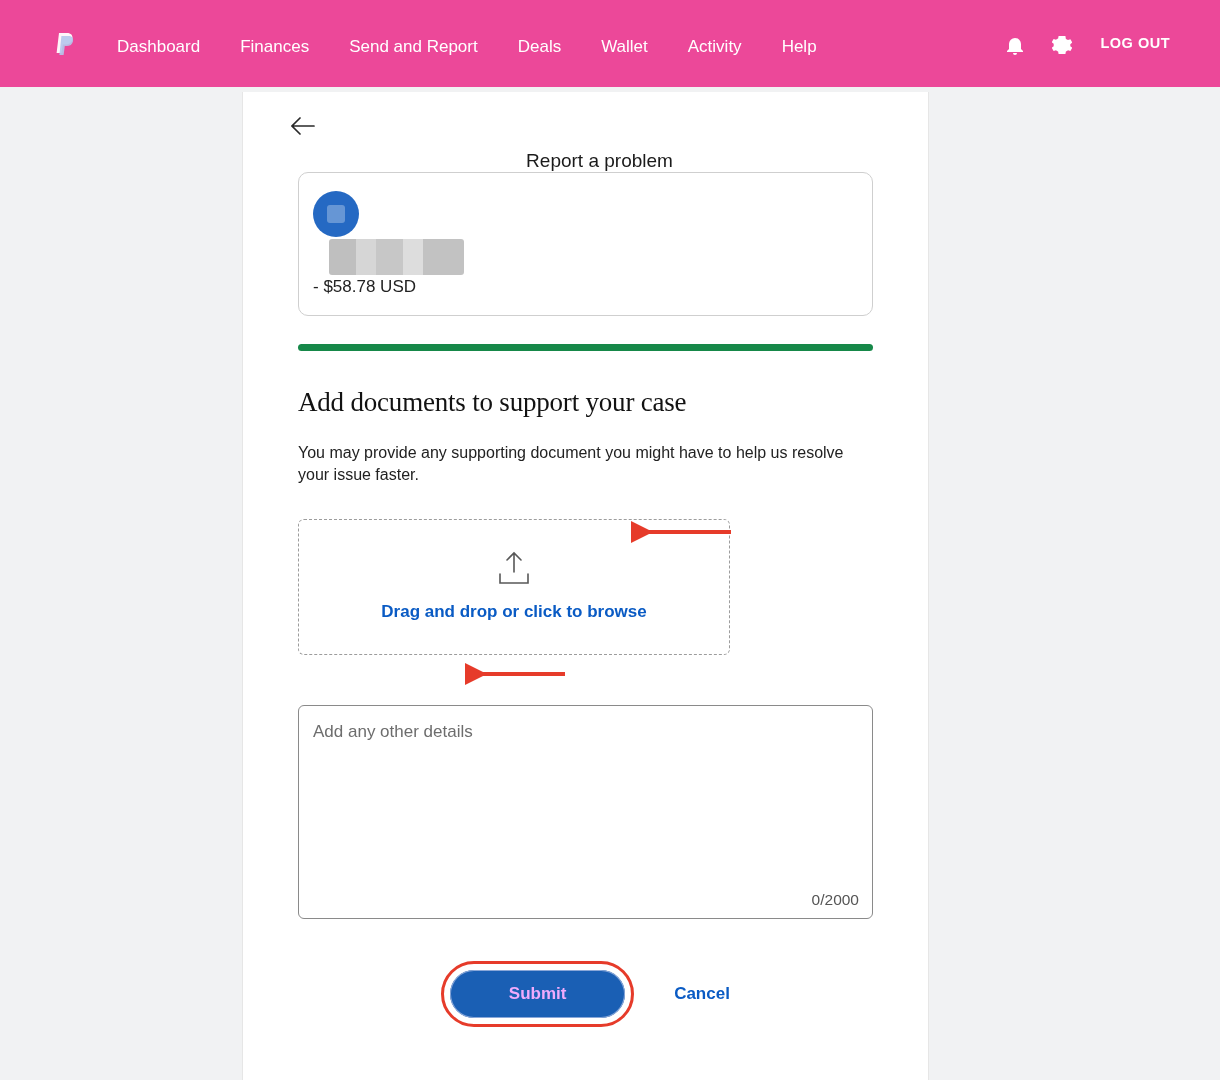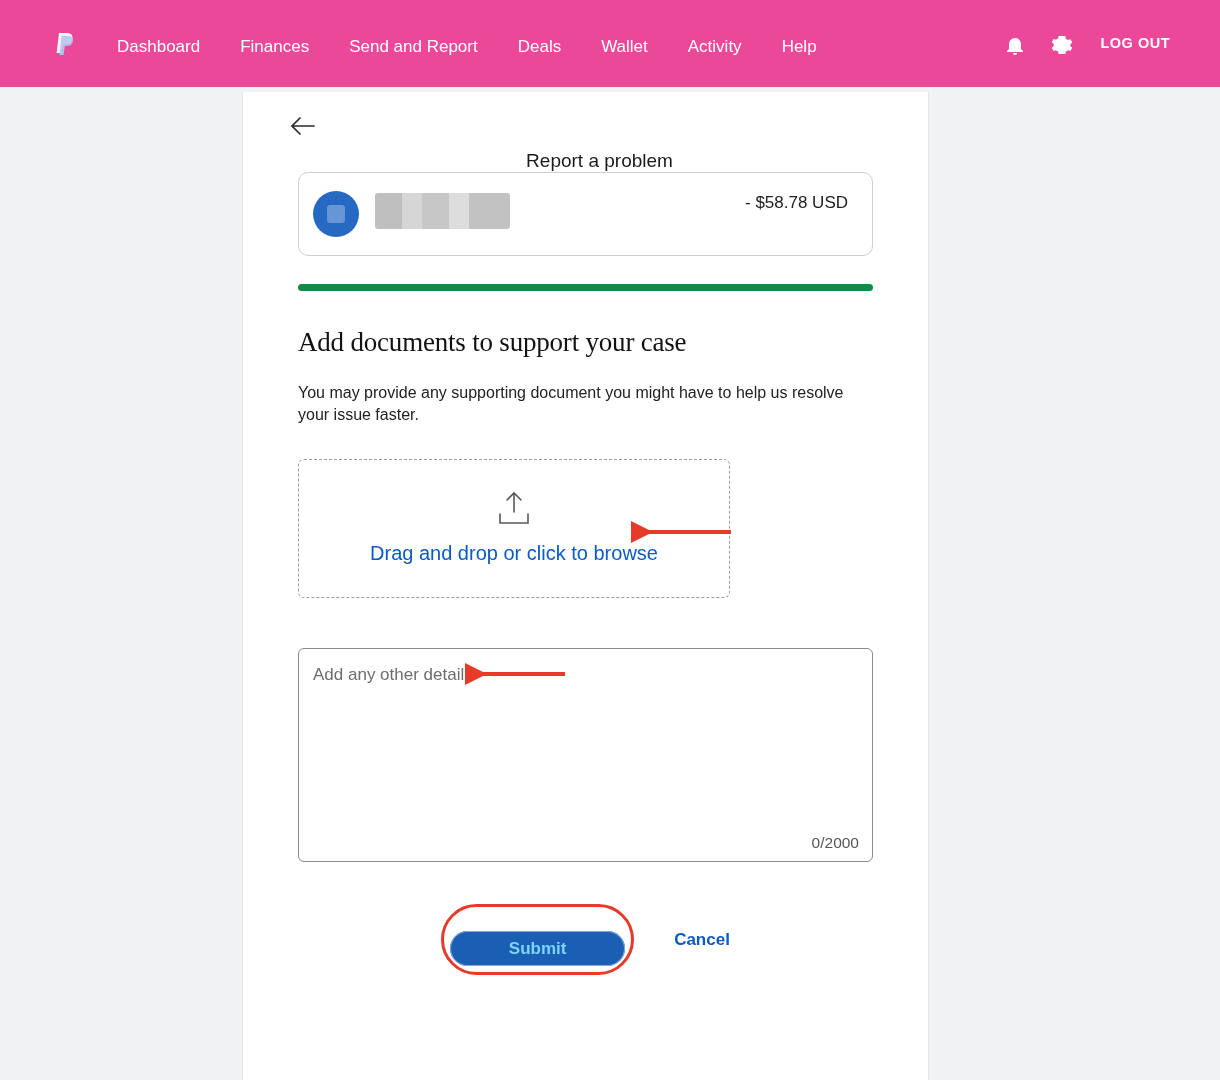--- a/index.html
+++ b/index.html
@@ -77,20 +77,21 @@
     padding: 0 55px;
   }
 
   .txn-card {
     border: 1px solid #cfcfcf;
     border-radius: 10px;
     padding: 18px 24px 18px 14px;
     display: flex;
     align-items: flex-start;
     margin-bottom: 28px;
+    flex-direction: column;
   }
   .avatar {
     width: 46px; height: 46px;
     border-radius: 50%;
     background: #2569c3;
     flex: none;
     display:flex;align-items:center;justify-content:center;
   }
   .avatar::after{
     content:"";
@@ -141,22 +142,22 @@
     width: 432px;
     border: 1px dashed #9c9c9c;
     border-radius: 6px;
     padding: 30px 0 32px;
     text-align: center;
     cursor: pointer;
   }
   .upload-icon { margin: 0 auto 16px; display:block;}
   .drop-text {
     color: #0a5bc4;
-    font-size: 20px;
-    font-weight: 400;
+    font-size: 17px;
+    font-weight: 700;
   }
   .file-hint {
     font-size: 13.5px;
     color: #454545;
     margin-top: 12px;
   }
 
   .textarea-wrap {
     margin-top: 50px;
     position: relative;
@@ -189,30 +190,29 @@
     margin-top: 38px;
     gap: 40px;
   }
   .submit-wrap {
     border: 3px solid #e63b2a;
     border-radius: 36px;
     padding: 6px 6px;
   }
   .submit-btn {
     background: #1a5fb4;
-    color: #7dd3fc;
+    color: #f0abfc;
     border: none;
     border-radius: 26px;
     width: 175px;
-    height: 35px;
+    height: 48px;
     font-size: 17px;
     font-weight: 700;
     cursor: pointer;
     box-shadow: 0 0 0 1px #8aa7d8 inset;
-    margin-top: 18px;
   }
   .cancel {
     color: #0a5bc4;
     font-size: 17px;
     font-weight: 700;
     cursor: pointer;
   }
 
   
   .arrow {

